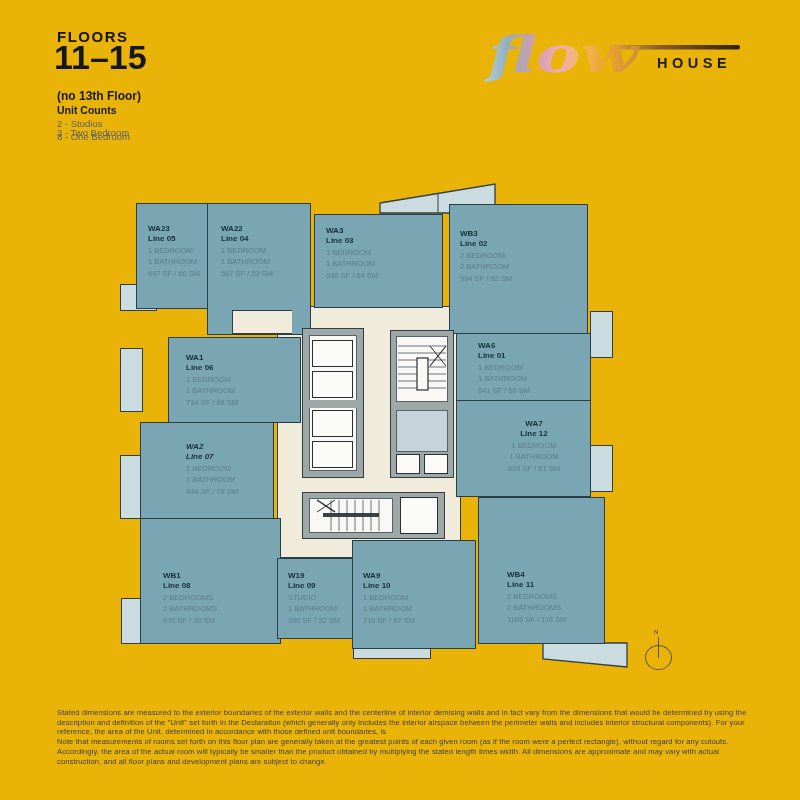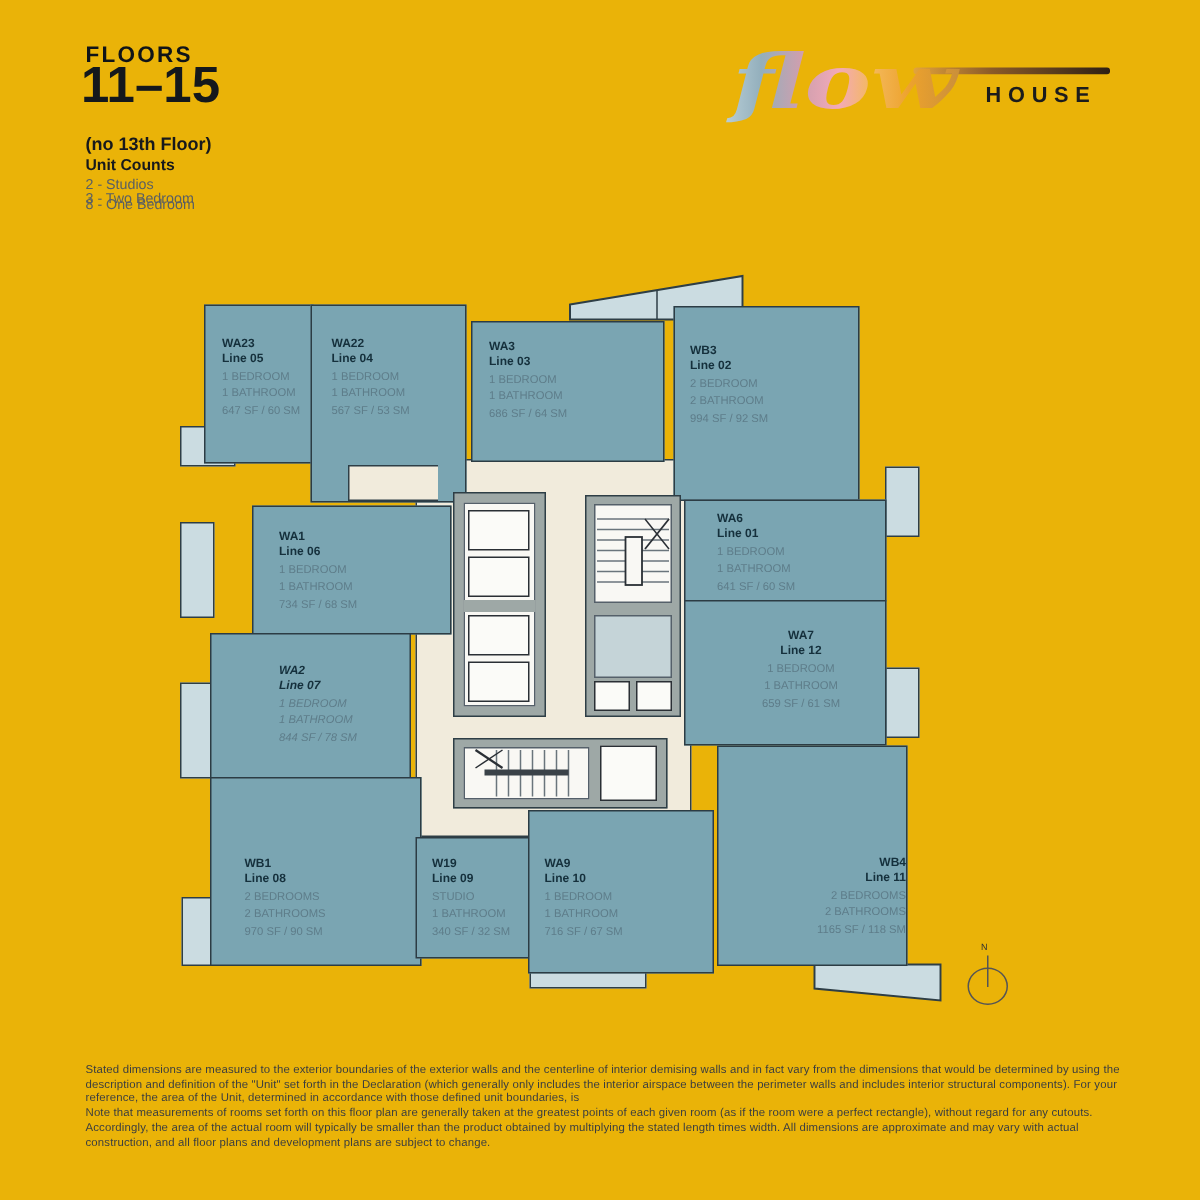--- a/index.html
+++ b/index.html
@@ -108,21 +108,21 @@
     </div>
     <div class="abs unit" style="left:314px;top:214px;width:129px;height:94px;">
       <div class="ubox" style="padding:11px 0 0 11px;">
         <div class="uname">WA3</div>
         <div class="uline">Line 03</div>
         <div class="udet">1 BEDROOM</div>
         <div class="udet">1 BATHROOM</div>
         <div class="udet">686 SF / 64 SM</div>
       </div>
     </div>
-    <div class="abs unit" style="left:449px;top:204px;width:124px;height:130px;">
+    <div class="abs unit" style="left:449px;top:204px;width:139px;height:130px;">
       <div class="ubox" style="padding:24px 0 0 10px;">
         <div class="uname">WB3</div>
         <div class="uline">Line 02</div>
         <div class="udet">2 BEDROOM</div>
         <div class="udet">2 BATHROOM</div>
         <div class="udet">994 SF / 92 SM</div>
       </div>
     </div>
     <div class="abs unit" style="left:168px;top:337px;width:133px;height:86px;">
       <div class="ubox" style="padding:15px 0 0 17px;">
@@ -181,21 +181,21 @@
     <div class="abs unit" style="left:352px;top:540px;width:124px;height:109px;">
       <div class="ubox" style="padding:30px 0 0 10px;">
         <div class="uname">WA9</div>
         <div class="uline">Line 10</div>
         <div class="udet">1 BEDROOM</div>
         <div class="udet">1 BATHROOM</div>
         <div class="udet">716 SF / 67 SM</div>
       </div>
     </div>
     <div class="abs unit" style="left:478px;top:497px;width:127px;height:147px;">
-      <div class="ubox" style="padding:72px 0 0 2px;text-align:right;">
+      <div class="ubox" style="padding:72px 0 0 28px;">
         <div class="uname">WB4</div>
         <div class="uline">Line 11</div>
         <div class="udet">2 BEDROOMS</div>
         <div class="udet">2 BATHROOMS</div>
         <div class="udet">1165 SF / 118 SM</div>
       </div>
     </div>
 
     <div class="abs core" style="left:232px;top:310px;width:60px;height:24px;border-right:none;"></div>
 

